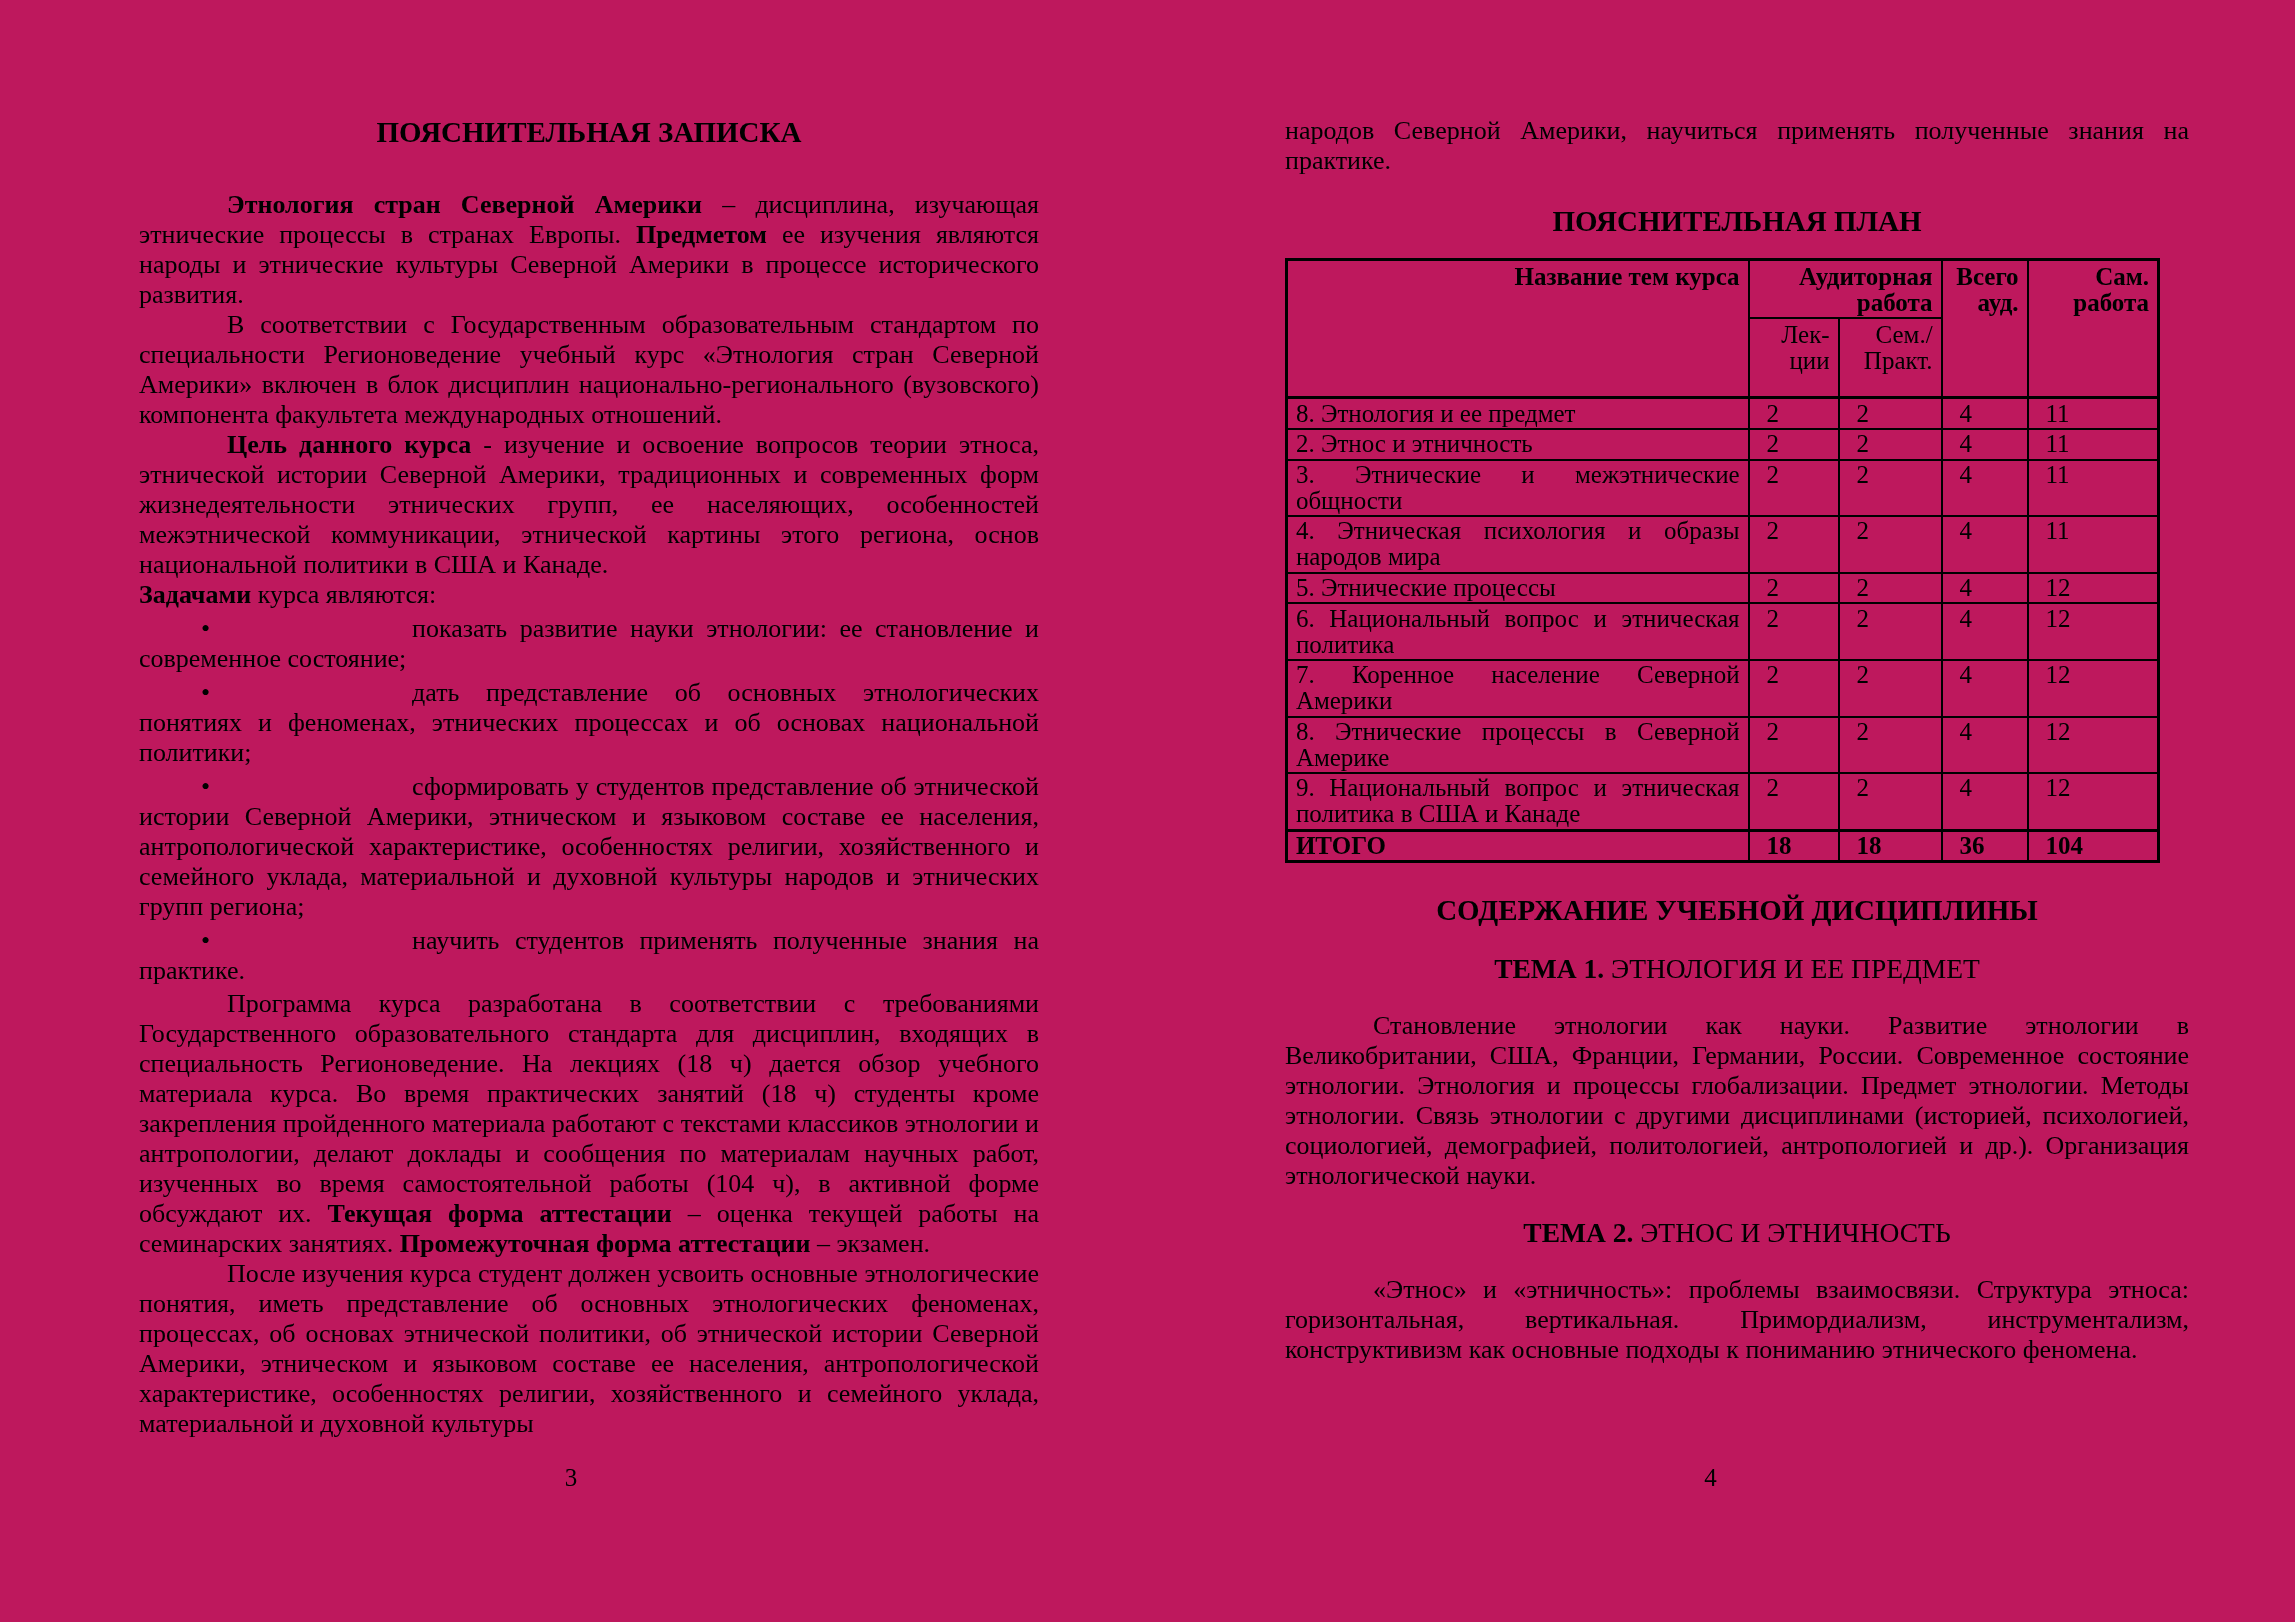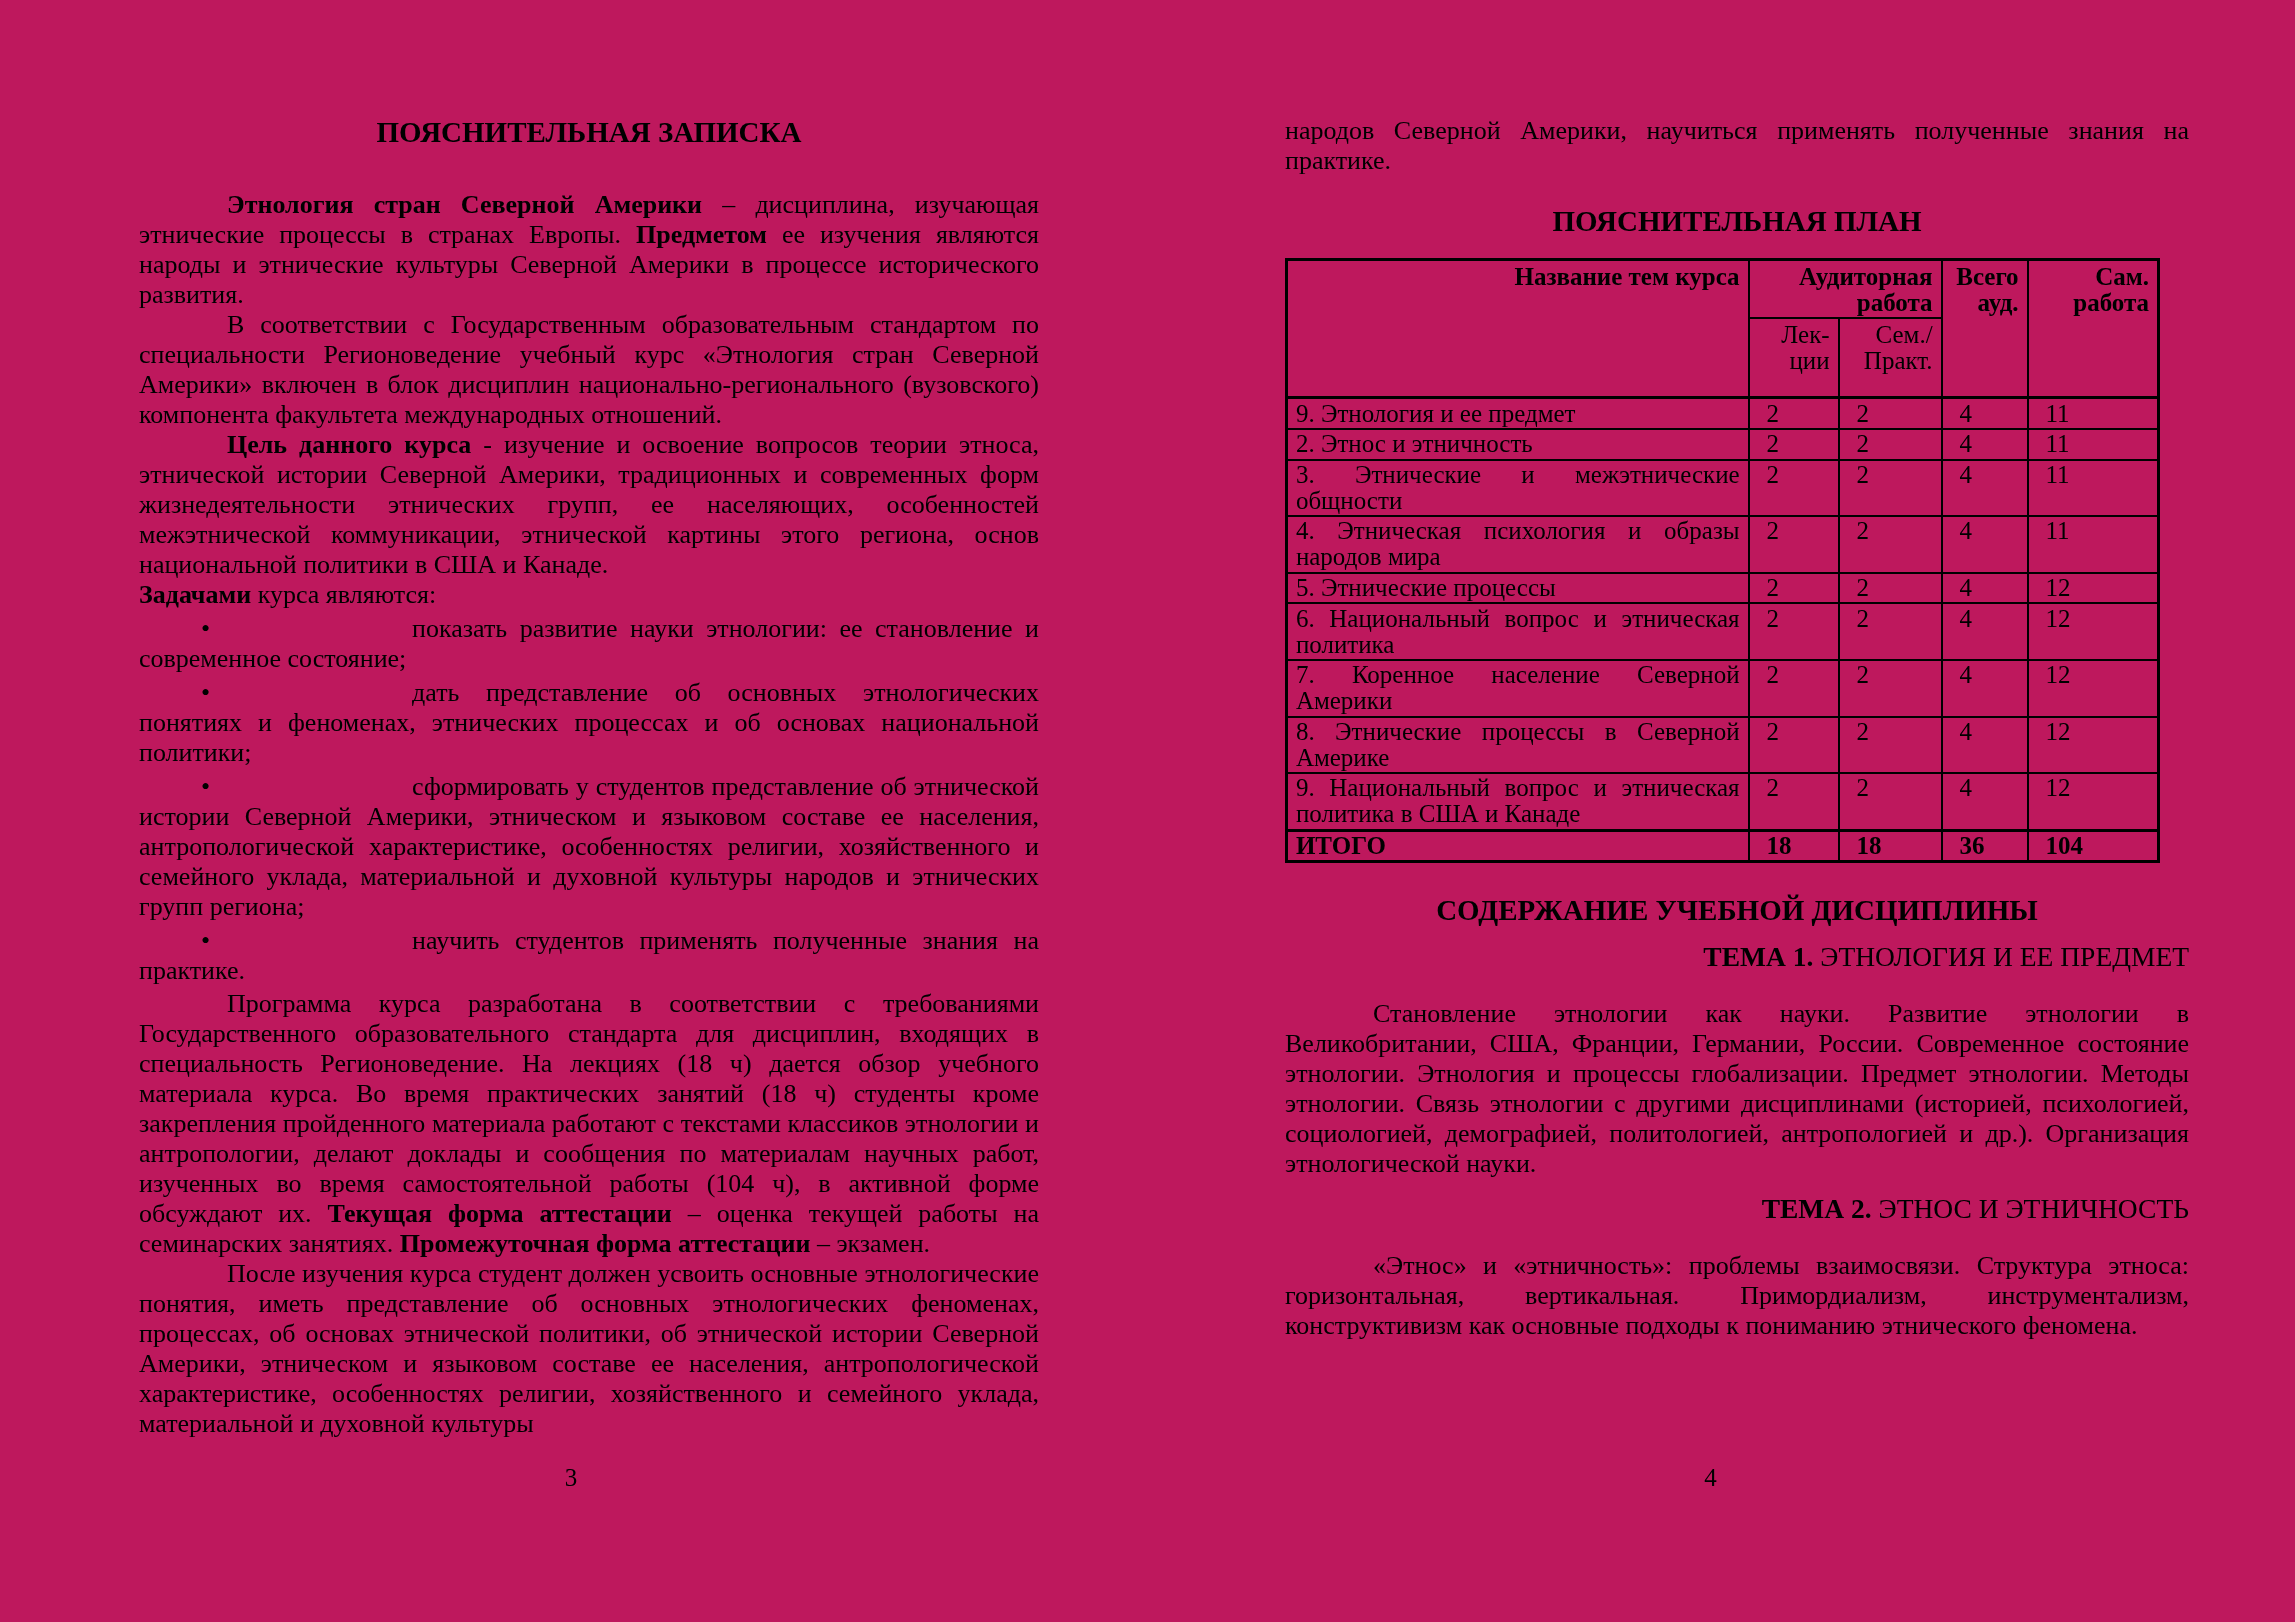--- a/index.html
+++ b/index.html
@@ -32,22 +32,22 @@
   .bullet-para { margin: 3.9px 0; }
   .bullet-dot { margin-left: 62px; margin-right: 202px; }
   .b { font-weight: bold; }
 
   .center-h {
     font-size: 29px; font-weight: bold; text-align: center;
     line-height: 33px; margin: 29px 0 0 0;
   }
   .content-title { margin-top: 31px; }
   .theme-h {
-    font-size: 27.5px; font-weight: normal; text-align: right;
-    line-height: 33px; margin: 13px 0 0 0;
+    font-size: 27.5px; font-weight: normal; text-align: center;
+    line-height: 33px; margin: 25px 0 0 0;
   }
   .theme-para { margin-top: 26px; }
 
   table.plan {
     border-collapse: collapse;
     width: 872px;
     margin-top: 19.6px;
     border: 3.3px solid #000;
     table-layout: fixed;
   }
@@ -112,21 +112,21 @@
               <th rowspan="2">Всего ауд.</th>
               <th rowspan="2">Сам. работа</th>
             </tr>
             <tr>
               <th class="sub">Лек-<br>ции</th>
               <th class="sub">Сем./<br>Практ.</th>
             </tr>
           </thead>
           <tbody>
             <tr>
-              <td class="name">9. Этнология и ее предмет</td>
+              <td class="name">8. Этнология и ее предмет</td>
               <td class="num">2</td>
               <td class="num">2</td>
               <td class="num">4</td>
               <td class="num">11</td>
             </tr>
             <tr>
               <td class="name">2. Этнос и этничность</td>
               <td class="num">2</td>
               <td class="num">2</td>
               <td class="num">4</td>

